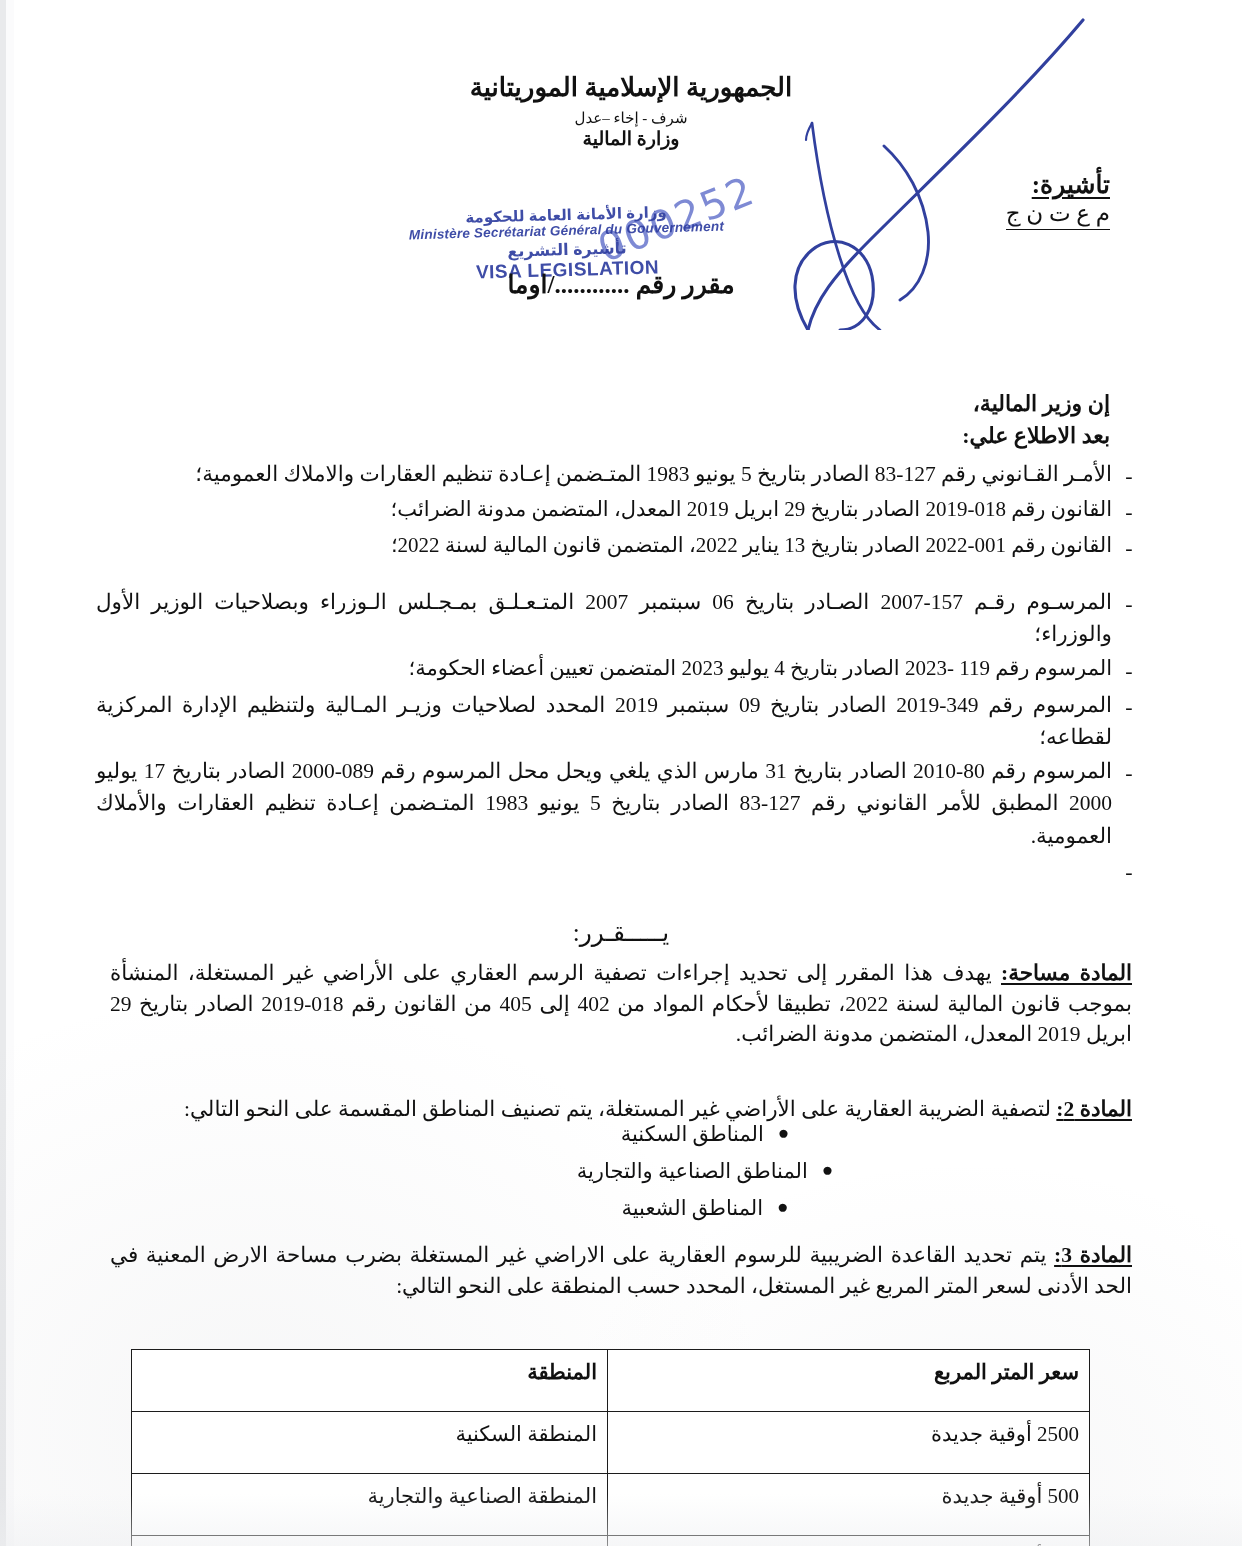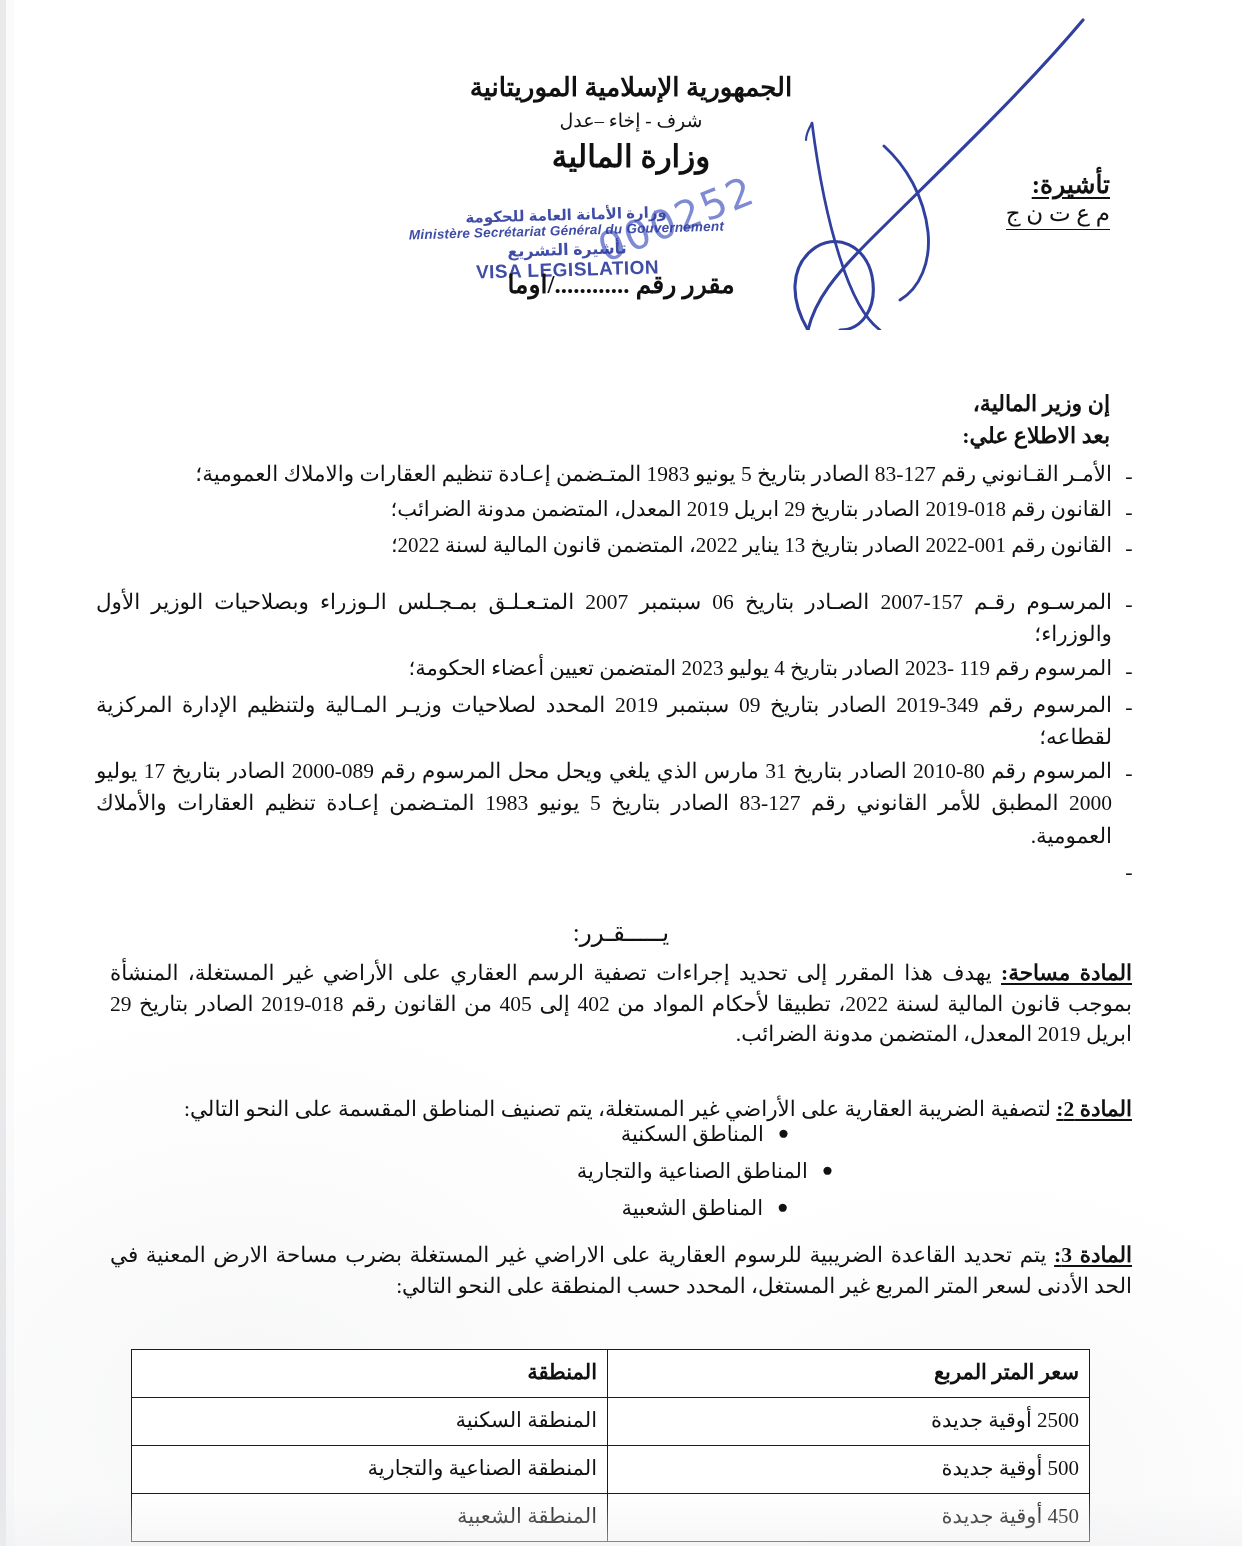--- a/index.html
+++ b/index.html
@@ -26,22 +26,22 @@
   .scan-noise{
     position:absolute;inset:0;pointer-events:none;
     background:
       radial-gradient(ellipse 60% 40% at 20% 92%,rgba(170,172,178,.10),transparent 70%),
       radial-gradient(ellipse 50% 30% at 78% 96%,rgba(170,172,178,.09),transparent 70%);
   }
 
   
   .hdr{position:absolute;top:72px;left:0;right:0;text-align:center;padding-left:20px;}
   .hdr .rep{font-size:26px;font-weight:bold;letter-spacing:0;line-height:1.25;}
-  .hdr .motto{font-size:19px;font-weight:normal;margin-top:4px;font-family:Liberation Serif, serif;}
-  .hdr .ministry{font-size:31px;font-weight:bold;margin-top:6px;}
+  .hdr .motto{font-size:15px;font-weight:normal;margin-top:4px;font-family:Liberation Serif, serif;}
+  .hdr .ministry{font-size:19px;font-weight:bold;}
 
   
   .visa-label{
     position:absolute;top:170px;right:132px;
     font-size:25px;font-weight:bold;
     text-decoration:underline;text-underline-offset:4px;
   }
   .visa-code{
     position:absolute;top:200px;right:132px;
     font-size:23px;font-weight:normal;letter-spacing:6px;
@@ -138,21 +138,21 @@
   
   .tbl{
     position:absolute;top:1349px;right:152px;
     width:958px;
     border-collapse:collapse;
     table-layout:fixed;
   }
   .tbl td,.tbl th{
     border:1.4px solid #1c1c1c;
     font-size:21px;font-weight:normal;
-    padding:5px 10px 8px 10px;
+    padding:5px 10px 22px 10px;
     text-align:right;
     height:34px;
     background:#fff;
   }
   .tbl th{font-weight:bold;}
   .tbl col.c1{width:482px;}
   .tbl col.c2{width:476px;}
   .tbl .cellnum{direction:rtl;}
 </style>
 </head>

